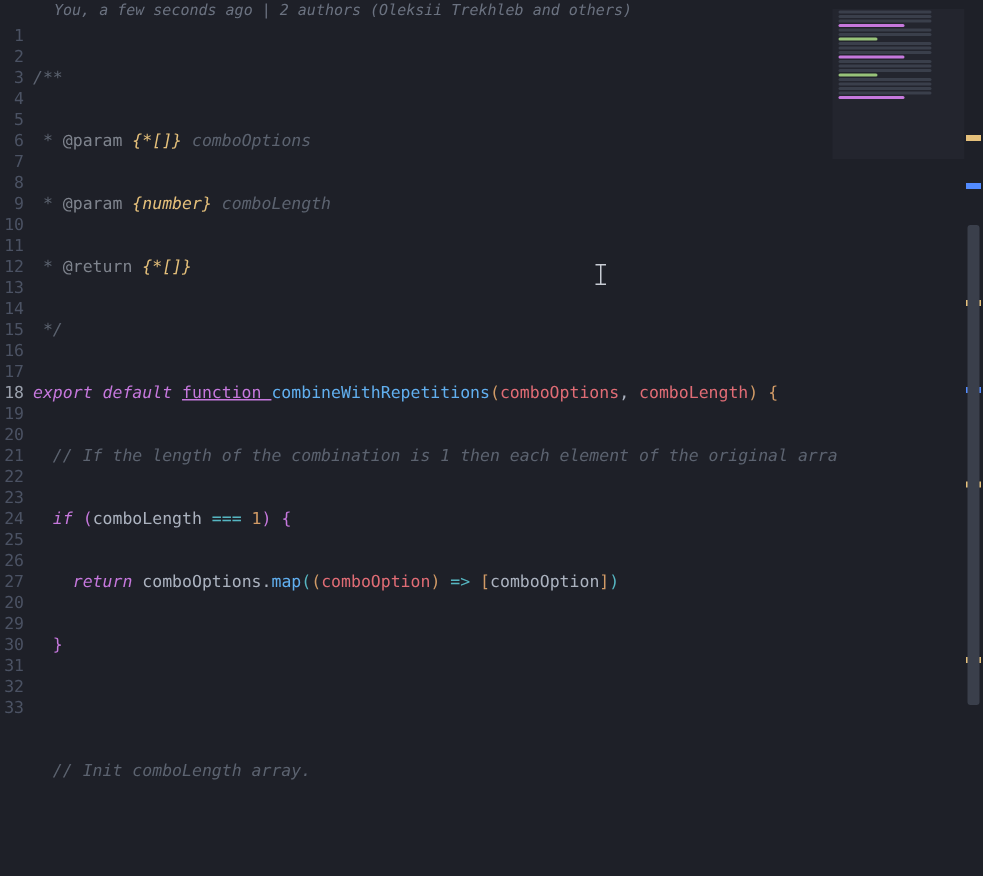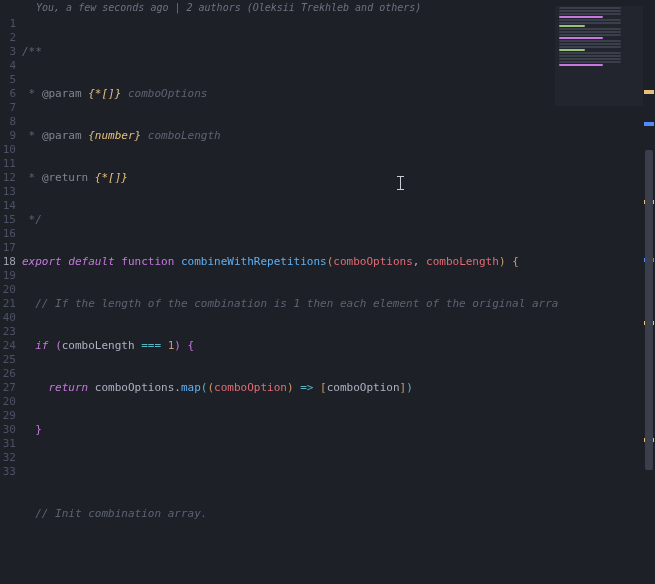--- a/index.html
+++ b/index.html
@@ -109,21 +109,21 @@
     width: 1px; height: 14px;
     background: #c8ccd4;
   }
 
   
   .c-cm { color: #5c6370; font-style: italic; }     
   .c-doc { color: #5c6370; font-style: italic; }
   .c-doctag { color: #7f848e; }
   .c-doctype { color: #e5c07b; font-style: italic; } 
   .c-kw { color: #c678dd; font-style: italic; }     
-  .c-kw2 { color: #c678dd; }                          
+  .c-kw2 { color: #c678dd; text-decoration: underline; }                          
   .c-fn { color: #61afef; }                           
   .c-pr { color: #e06c75; }                           
   .c-op { color: #56b6c2; }                           
   .c-num { color: #d19a66; }                          
   .c-pn { color: #abb2bf; }                           
   .c-br { color: #d19a66; }                           
   .c-br2 { color: #c678dd; }                          
   .c-br3 { color: #56b6c2; }                          
   .c-id { color: #abb2bf; }
 </style>
@@ -148,21 +148,21 @@
     <div class="ln">12</div>
     <div class="ln">13</div>
     <div class="ln">14</div>
     <div class="ln">15</div>
     <div class="ln">16</div>
     <div class="ln">17</div>
     <div class="ln active">18</div>
     <div class="ln">19</div>
     <div class="ln">20</div>
     <div class="ln">21</div>
-    <div class="ln">40</div>
+    <div class="ln">22</div>
     <div class="ln">23</div>
     <div class="ln">24</div>
     <div class="ln">25</div>
     <div class="ln">26</div>
     <div class="ln">27</div>
     <div class="ln">20</div>
     <div class="ln">29</div>
     <div class="ln">30</div>
     <div class="ln">31</div>
     <div class="ln">32</div>
@@ -174,21 +174,21 @@
     <div class="code-line"><span class="c-doc"> * </span><span class="c-doctag">@param</span><span class="c-doctype"> {*[]}</span><span class="c-cm"> comboOptions</span></div>
     <div class="code-line"><span class="c-doc"> * </span><span class="c-doctag">@param</span><span class="c-doctype"> {number}</span><span class="c-cm"> comboLength</span></div>
     <div class="code-line"><span class="c-doc"> * </span><span class="c-doctag">@return</span><span class="c-doctype"> {*[]}</span></div>
     <div class="code-line"><span class="c-doc"> */</span></div>
     <div class="code-line"><span class="c-kw">export </span><span class="c-kw">default </span><span class="c-kw2">function </span><span class="c-fn">combineWithRepetitions</span><span class="c-br">(</span><span class="c-pr">comboOptions</span><span class="c-pn">, </span><span class="c-pr">comboLength</span><span class="c-br">) </span><span class="c-br">{</span></div>
     <div class="code-line"><span class="c-cm">  // If the length of the combination is 1 then each element of the original arra</span></div>
     <div class="code-line"><span class="c-kw">  if </span><span class="c-br2">(</span><span class="c-id">comboLength </span><span class="c-op">=== </span><span class="c-num">1</span><span class="c-br2">) </span><span class="c-br2">{</span></div>
     <div class="code-line"><span class="c-kw">    return </span><span class="c-id">comboOptions</span><span class="c-pn">.</span><span class="c-fn">map</span><span class="c-br3">(</span><span class="c-br">(</span><span class="c-pr">comboOption</span><span class="c-br">)</span><span class="c-op"> =&gt; </span><span class="c-br">[</span><span class="c-id">comboOption</span><span class="c-br">]</span><span class="c-br3">)</span></div>
     <div class="code-line"><span class="c-br2">  }</span></div>
     <div class="code-line"><span></span></div>
-    <div class="code-line"><span class="c-cm">  // Init combination array.</span></div>
+    <div class="code-line"><span class="c-cm">  // Init comboLength array.</span></div>
     
     
     
     
     
     
     
     
     
     

